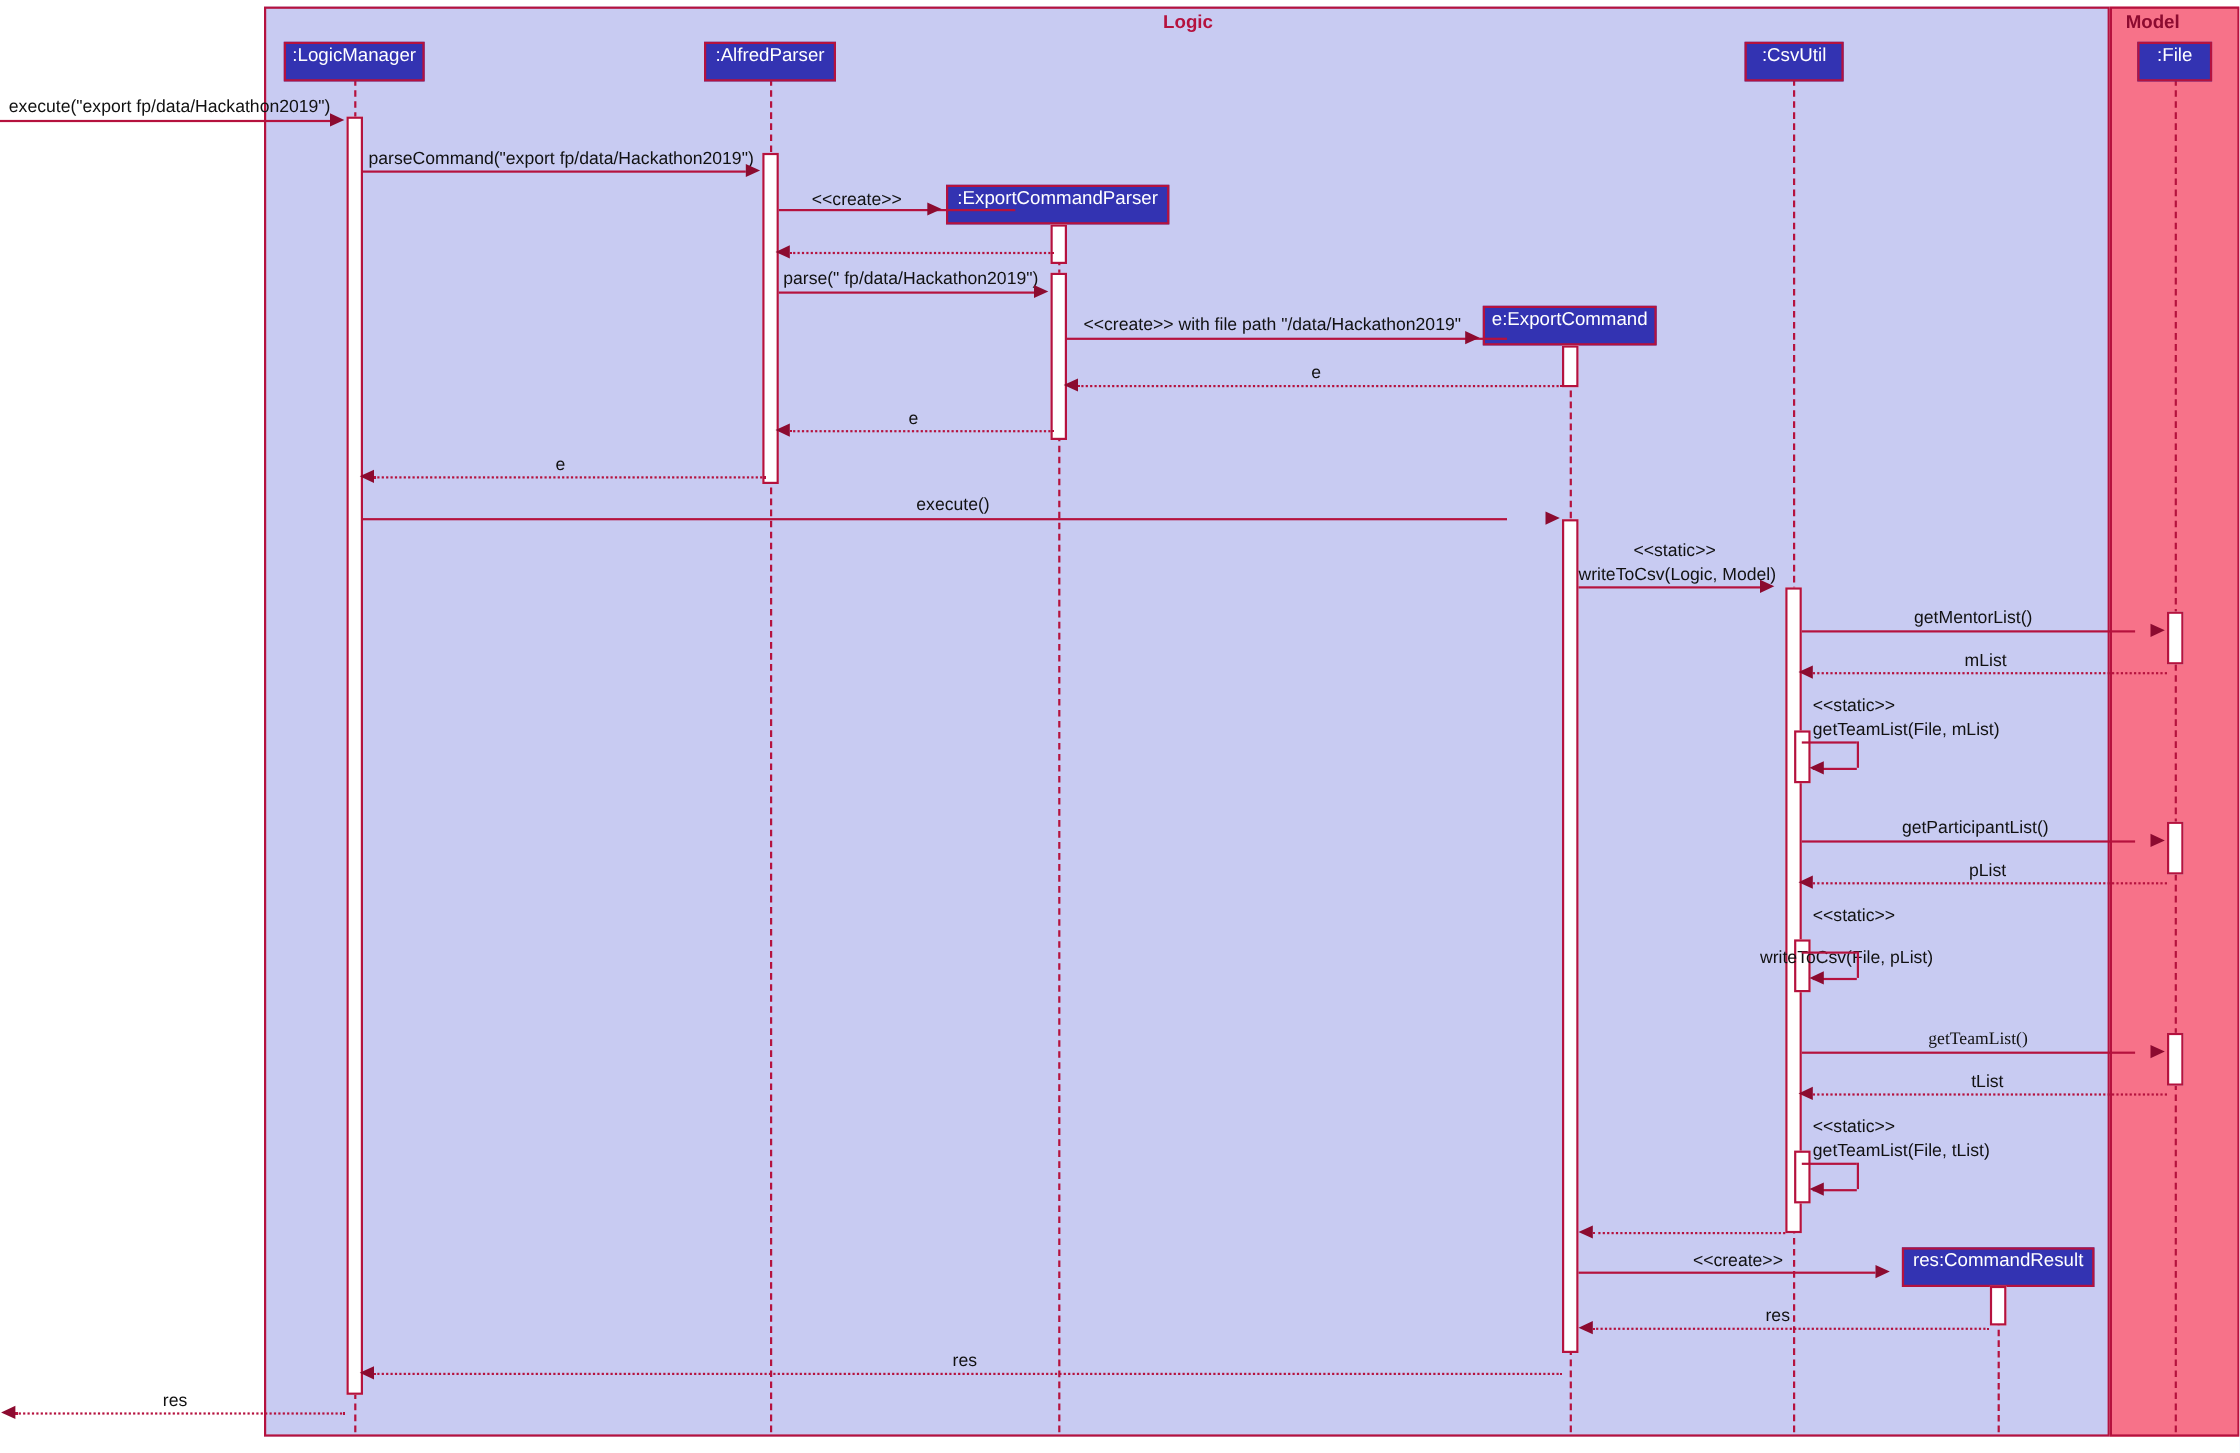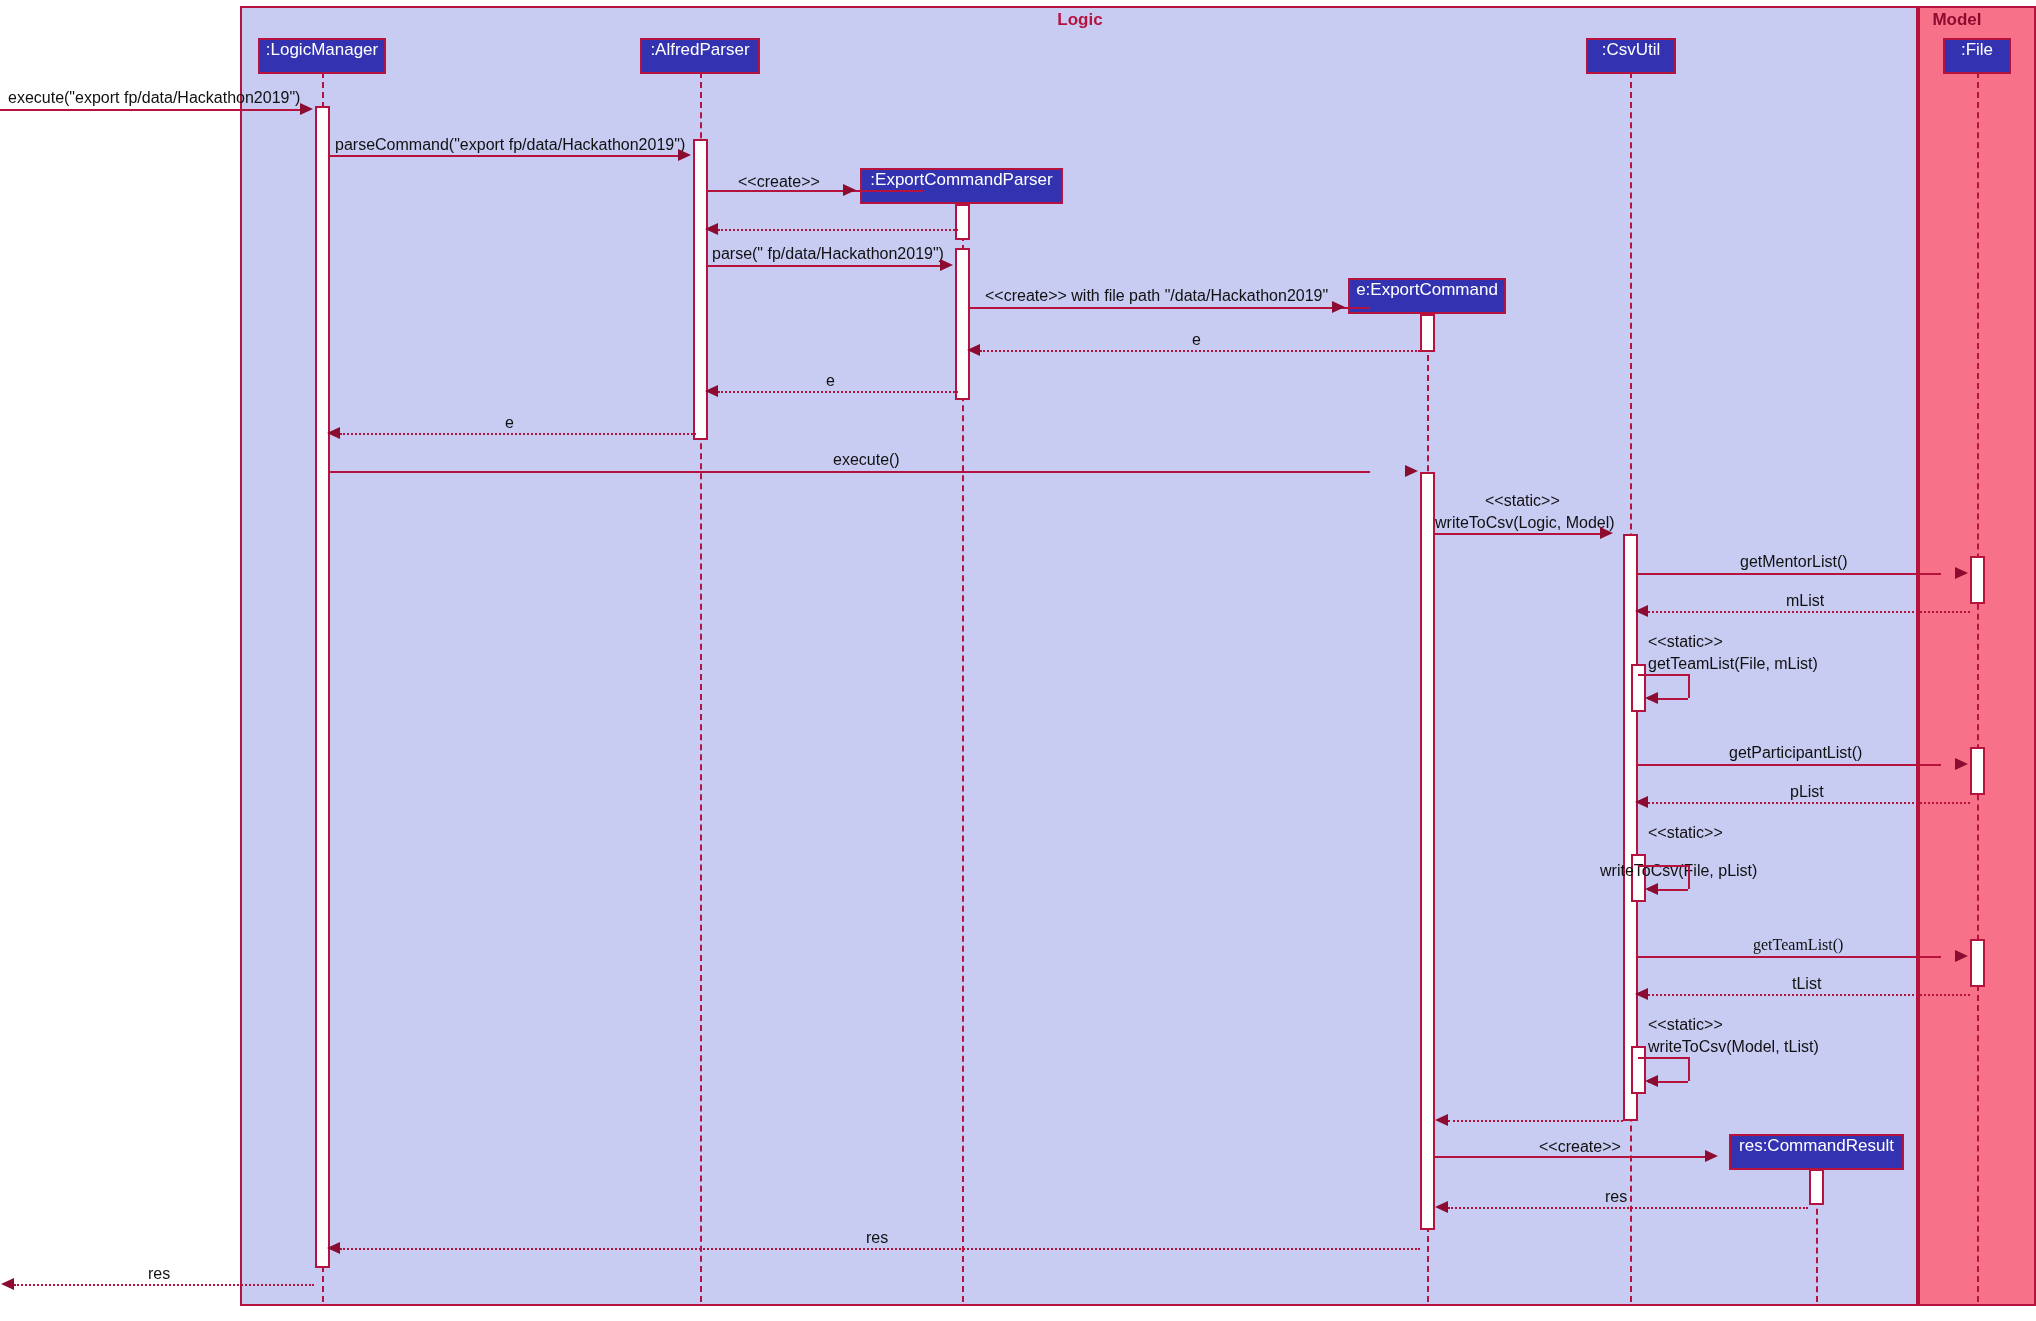--- a/index.html
+++ b/index.html
@@ -151,21 +151,21 @@
 
   <div class="msg-label" style="left:1753px;top:936px;font-family:Liberation Serif, serif;">getTeamList()</div>
   <div class="msg-line" style="left:1638px;top:956px;width:303px;"></div>
   <div class="arrowhead arrow-right" style="left:1955px;top:950px;"></div>
 
   <div class="msg-label" style="left:1792px;top:975px;">tList</div>
   <div class="msg-dash" style="left:1648px;top:994px;width:322px;"></div>
   <div class="arrowhead arrow-left" style="left:1635px;top:988px;"></div>
 
   <div class="msg-label" style="left:1648px;top:1016px;">&lt;&lt;static&gt;&gt;</div>
-  <div class="msg-label" style="left:1648px;top:1038px;">writeToCsv(Model, tList)</div>
+  <div class="msg-label" style="left:1648px;top:1038px;">getTeamList(File, tList)</div>
   <div class="msg-line" style="left:1638px;top:1057px;width:50px;"></div>
   <div class="vline" style="left:1688px;top:1057px;height:24px;"></div>
   <div class="msg-line" style="left:1648px;top:1081px;width:40px;"></div>
   <div class="arrowhead arrow-left" style="left:1645px;top:1075px;"></div>
 
   <div class="msg-dash" style="left:1448px;top:1120px;width:175px;"></div>
   <div class="arrowhead arrow-left" style="left:1435px;top:1114px;"></div>
 
   <div class="msg-label" style="left:1539px;top:1138px;">&lt;&lt;create&gt;&gt;</div>
   <div class="msg-line" style="left:1435px;top:1156px;width:270px;"></div>

